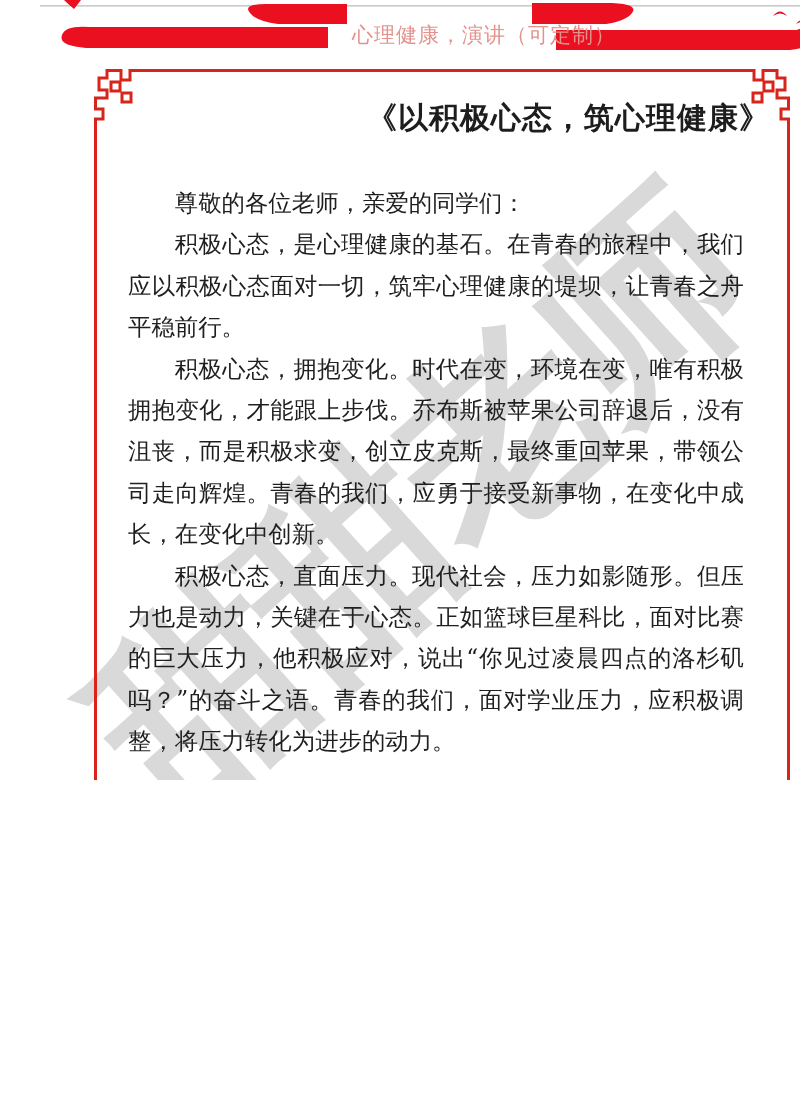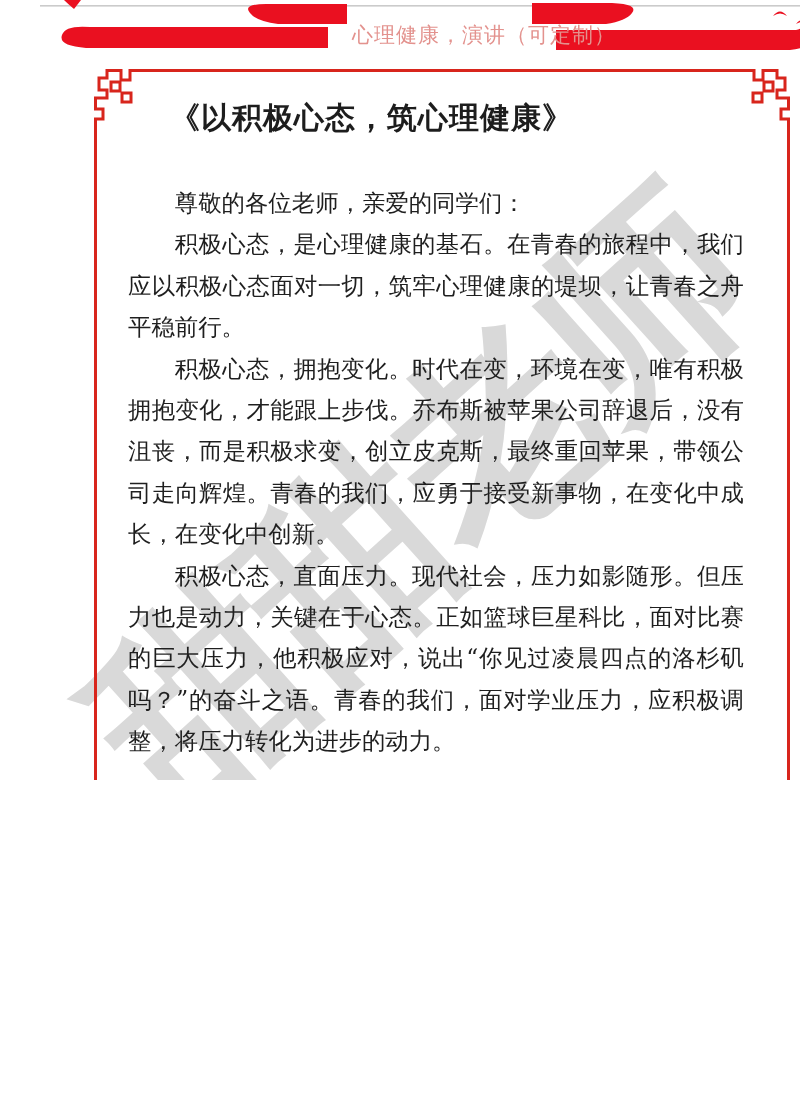--- a/index.html
+++ b/index.html
@@ -29,21 +29,21 @@
   .watermark{
     position:absolute;left:-30px;top:400px;width:820px;z-index:1;
     font-size:205px;font-weight:bold;color:#d9d9d9;text-align:center;
     letter-spacing:-8px;white-space:nowrap;line-height:1;
     transform:rotate(-42deg);transform-origin:50% 50%;
     font-family:"DejaVu Sans","Liberation Sans",sans-serif;
   }
   
   .doc-title{
     position:absolute;left:130px;top:98px;width:600px;z-index:5;
-    font-size:30px;font-weight:bold;color:#1d1d1d;text-align:left;
+    font-size:30px;font-weight:bold;color:#1d1d1d;text-align:right;
     letter-spacing:1px;white-space:nowrap;
   }
   .doc-body{
     position:absolute;left:88px;top:183px;width:616px;z-index:5;
     font-size:23.4px;color:#1f1f1f;
   }
   .doc-body p{
     margin:0;text-indent:2em;line-height:41.4px;
     text-align:justify;text-justify:inter-ideograph;
     word-break:break-all;

